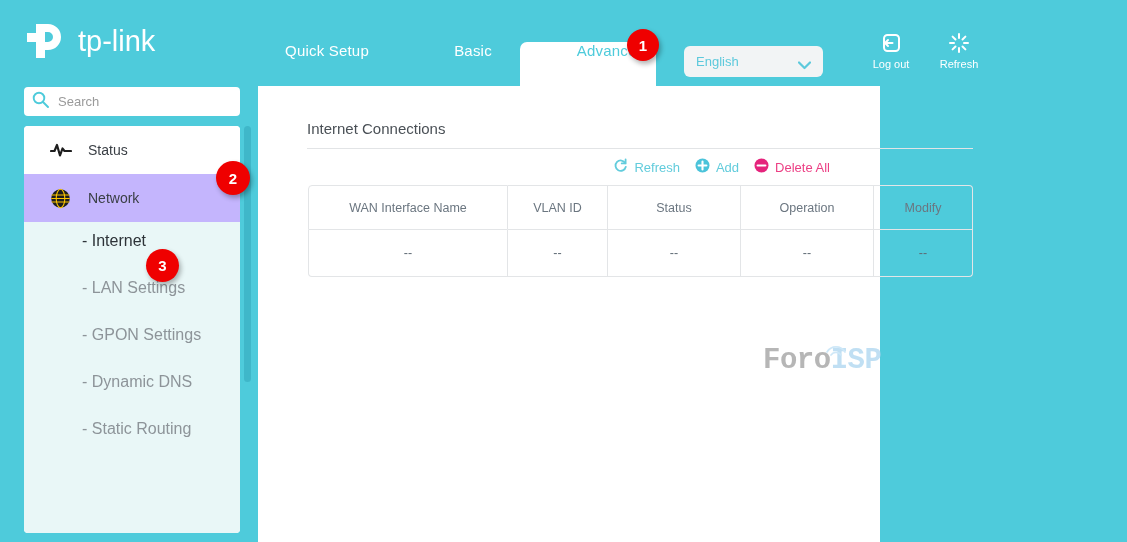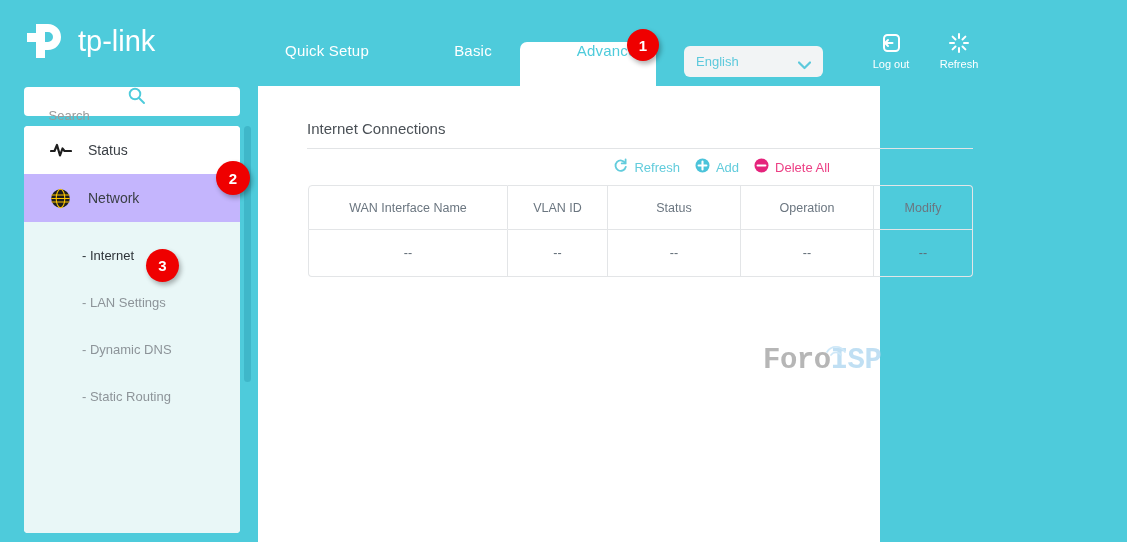--- a/index.html
+++ b/index.html
@@ -65,21 +65,21 @@
 
   
   #sidebar {
     position: absolute; left: 0; top: 0;
     width: 258px; height: 542px;
   }
   #search-box {
     position: absolute; left: 24px; top: 87px;
     width: 216px; height: 29px;
     background: #ffffff; border-radius: 4px;
-    display: flex; align-items: center; flex-direction: column;
+    display: flex; align-items: center;
   }
   #search-icon { margin-left: 8px; flex: 0 0 auto; }
   #search-input {
     flex: 1; border: none; outline: none;
     font-size: 13px; color: #444; background: transparent;
     padding-left: 9px; font-family: "Liberation Sans", sans-serif;
   }
   #search-input::placeholder { color: #9a9a9a; }
 
   #menu {
@@ -91,22 +91,22 @@
   .menu-top {
     height: 48px; background: #ffffff;
     display: flex; align-items: center;
     padding-left: 26px; cursor: pointer;
   }
   .menu-top .m-ico { width: 30px; display: flex; align-items: center; }
   .menu-top .m-lbl { font-size: 14px; color: #3a3f45; margin-left: 8px; }
   .menu-top.sel { background: #c4b5fd; }
   .submenu { background: #e9f7f7; padding-top: 10px; height: 359px; }
   .sub-item {
-    height: 47px; display: flex; align-items: center;
-    padding-left: 58px; font-size: 13px; color: #8d9499;
+    height: 47px; display: flex; 
+    padding-left: 58px; font-size: 16px; color: #8d9499;
     cursor: pointer;
   }
   .sub-item.active { color: #2d3338; }
 
   #sb-scroll-track {
     position: absolute; left: 244px; top: 110px;
     width: 7px; height: 420px;
   }
   #sb-scroll-thumb {
     position: absolute; left: 244px; top: 126px;
@@ -286,20 +286,23 @@
     </div>
 
     <div class="submenu">
       <div class="sub-item active">
         <span>- Internet</span>
       </div>
       <div class="sub-item">
         <span>- LAN Settings</span>
       </div>
       <div class="sub-item">
+        <span>- GPON Settings</span>
+      </div>
+      <div class="sub-item">
         <span>- Dynamic DNS</span>
       </div>
       <div class="sub-item">
         <span>- Static Routing</span>
       </div>
     </div>
   </div>
 
   <div id="sb-scroll-track"></div>
   <div id="sb-scroll-thumb"></div>

